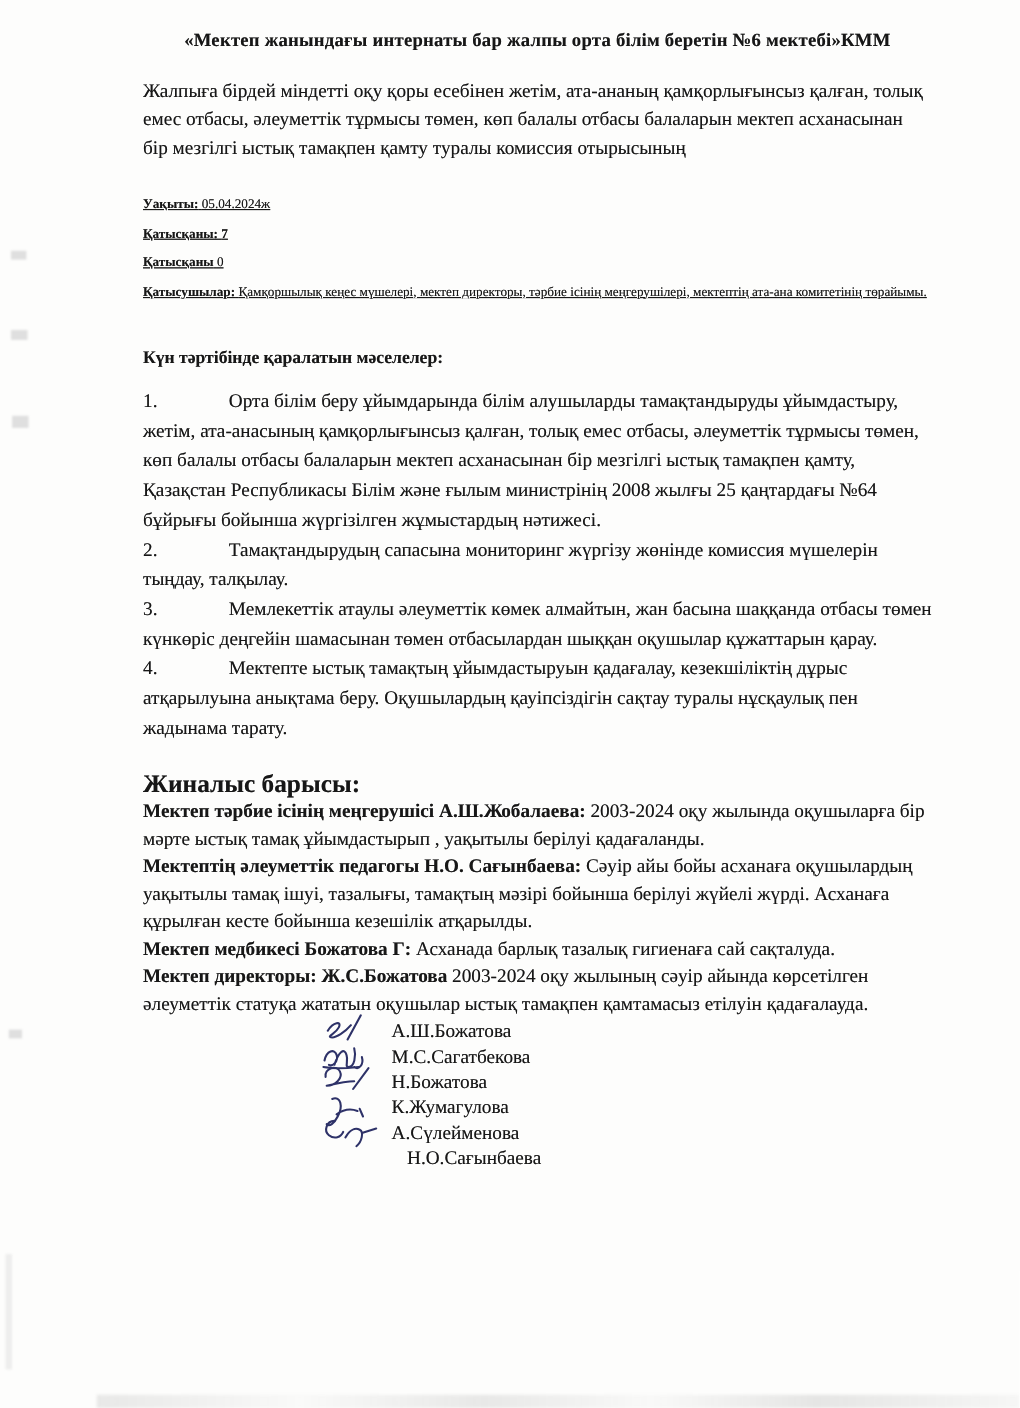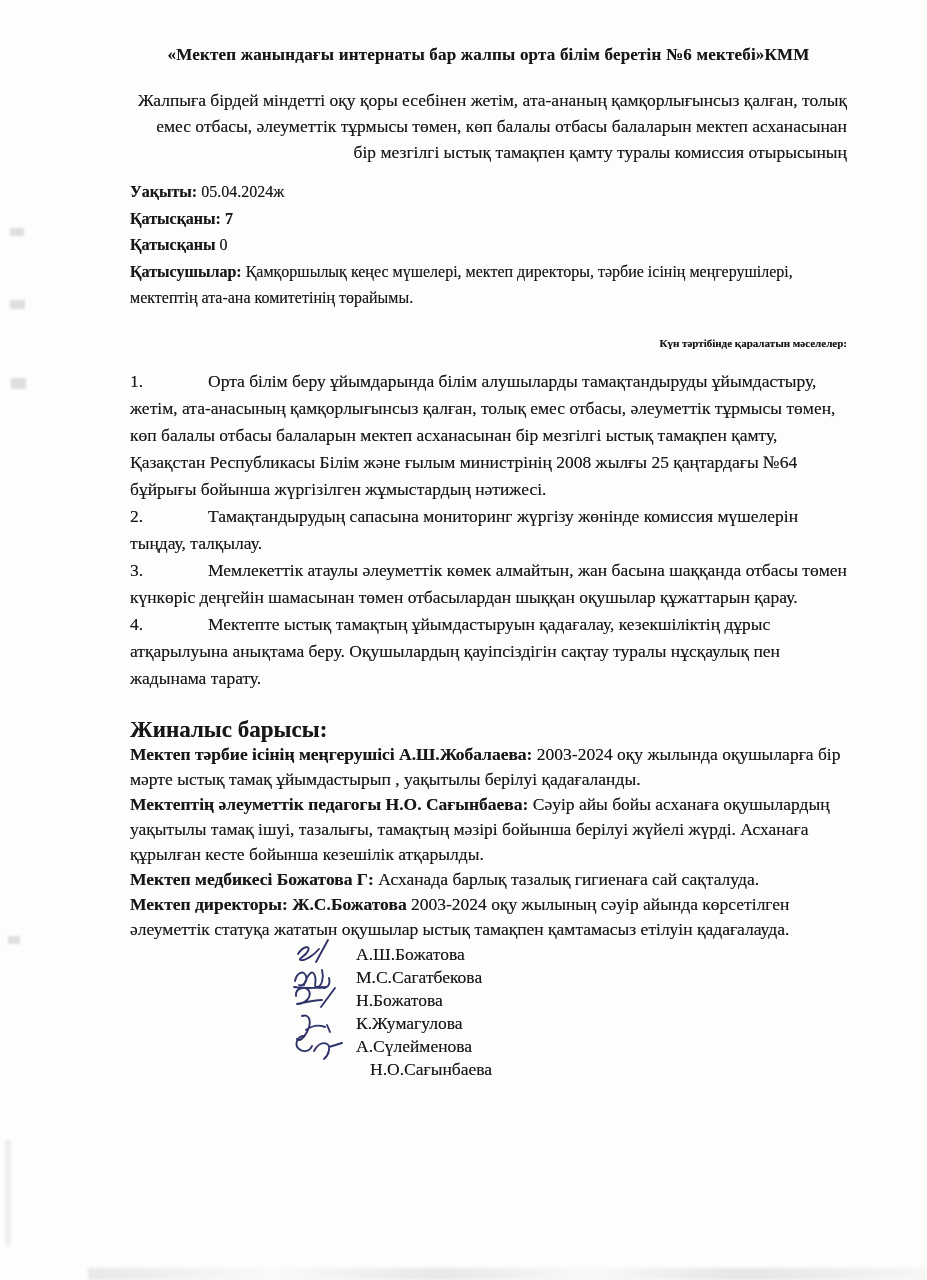--- a/index.html
+++ b/index.html
@@ -9,55 +9,56 @@
     font-family: "Liberation Serif", serif;
     color: #171717;
     position: relative;
     overflow: hidden;
   }
   .page {
     position: absolute; inset: 0;
     background: #fdfdfc;
   }
   .content {
-    padding: 44px 80px 0 130px;
+    padding: 26px 80px 0 130px;
     text-shadow: 0 0 0.6px rgba(25,25,25,0.55);
   }
   .title {
     font-weight: bold;
     text-align: center;
     font-size: 17px;
     line-height: 22px;
     letter-spacing: 0.2px;
   }
   .subtitle {
     margin-top: 21px;
-    text-align: right;
+    text-align: left;
     font-size: 17.5px;
     line-height: 26px;
   }
   .doc-type {
     margin-top: 21px;
     text-align: center;
     font-weight: bold;
     font-size: 18px;
     letter-spacing: 2px;
   }
   .meta {
-    margin-top: 14px;
-    font-size: 16px;
+    margin-top: 25px;
+    font-size: 12px;
     line-height: 26.5px;
+    text-decoration: underline;
   }
   .meta .label { font-weight: bold; }
   .meta .val-bold { font-weight: bold; }
   .agenda-heading {
-    margin-top: 19px;
-    text-align: right;
-    font-weight: bold;
-    font-size: 11px;
+    margin-top: 36px;
+    text-align: left;
+    font-weight: bold;
+    font-size: 16px;
     line-height: 24px;
   }
   .agenda {
     margin-top: 13px;
     font-size: 17.5px;
     line-height: 27px;
   }
   .agenda p { margin: 0; }
   .agenda .num { display: inline-block; width: 78px; }
   .minutes-heading {

